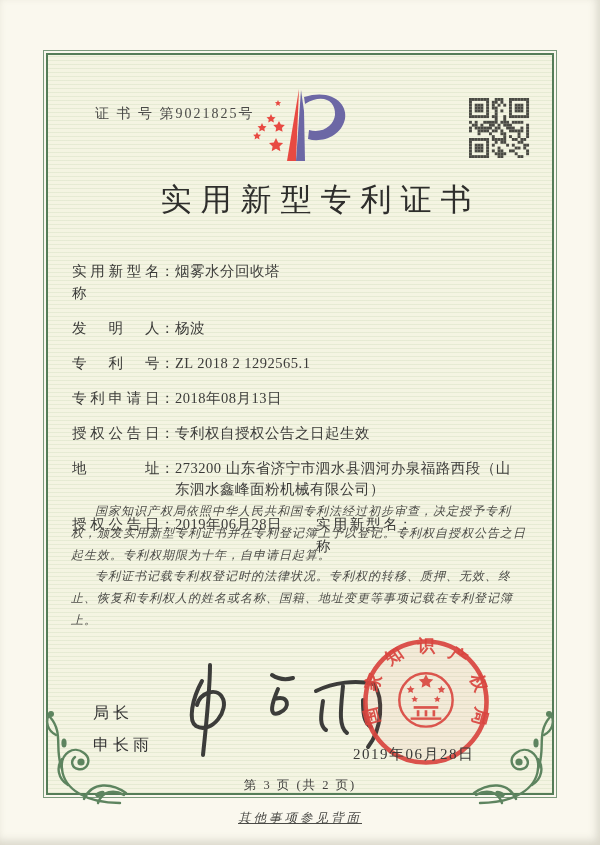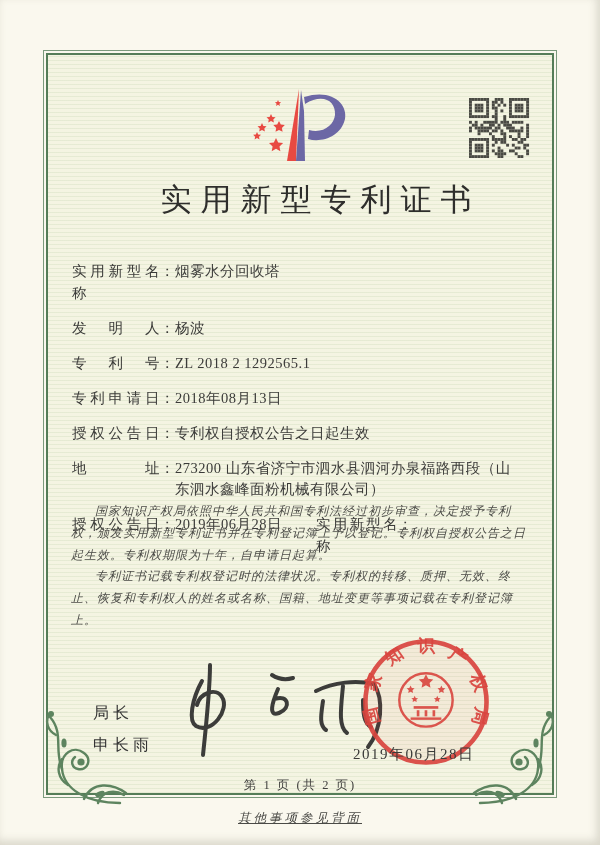--- a/index.html
+++ b/index.html
@@ -81,20 +81,21 @@
   .orn-right{right:-10px;bottom:-12px;transform:scaleX(-1);}
 </style>
 </head>
 <body>
 
 <div class="paper">
 
   <div class="frame-outer">
     <div class="frame-inner">
 
+      <div class="cert-no">证 书 号 第9021825号</div>
 
       <svg class="logo" viewBox="0 0 104 96" aria-hidden="true">
         <g fill="#e84a42">
           <path d="M30,19 l1,2.2 2.4,.3 -1.8,1.6 .5,2.4 -2.1,-1.2 -2.1,1.2 .5,-2.4 -1.8,-1.6 2.4,-.3 Z" transform="translate(0,-2) scale(0.9)"></path>
           <path d="M20,29 l1.4,2.9 3.2,.4 -2.3,2.2 .6,3.1 -2.9,-1.6 -2.8,1.6 .6,-3.1 -2.3,-2.2 3.1,-.4 Z"></path>
           <path d="M28,36 l1.8,3.6 4,.5 -2.9,2.8 .7,3.9 -3.6,-1.9 -3.5,1.9 .7,-3.9 -2.9,-2.8 3.9,-.5 Z"></path>
           <path d="M11,38 l1.4,2.9 3.2,.4 -2.3,2.2 .6,3.1 -2.9,-1.6 -2.8,1.6 .6,-3.1 -2.3,-2.2 3.1,-.4 Z"></path>
           <path d="M6,47 l1.2,2.5 2.8,.3 -2,1.9 .5,2.7 -2.5,-1.4 -2.4,1.4 .5,-2.7 -2,-1.9 2.7,-.3 Z"></path>
           <path d="M25,53 l2.2,4.4 4.9,.6 -3.6,3.4 .9,4.8 -4.4,-2.4 -4.3,2.4 .9,-4.8 -3.6,-3.4 4.8,-.6 Z"></path>
           <polygon points="48,4 36,76 45,76"></polygon>
@@ -416,21 +417,21 @@
           <rect x="63" y="80" width="24" height="2.6"></rect>
           <rect x="66" y="84" width="2.6" height="6"></rect>
           <rect x="73.7" y="84" width="2.6" height="6"></rect>
           <rect x="81.4" y="84" width="2.6" height="6"></rect>
           <rect x="60" y="91" width="30" height="2.4"></rect>
         </g>
       </svg>
 
       <div class="seal-date">2019年06月28日</div>
 
-      <div class="page-info">第 1 页 (共 2 页)</div>
+      <div class="page-info">第 3 页 (共 2 页)</div>
     </div>
 
     <svg class="orn orn-left" viewBox="0 0 112 118" aria-hidden="true">
       <g fill="none" stroke="#5d845f" stroke-width="2.4" stroke-linecap="round">
         <path d="M86,112 C52,112 30,98 28,78 C26,62 40,54 50,62 C58,68 54,80 44,78 C38,77 36,70 41,66"></path>
         <path d="M28,78 C20,58 30,42 16,26"></path>
         <path d="M22,44 C14,40 10,30 16,22"></path>
         <path d="M50,108 C58,90 78,92 92,102"></path>
         <path d="M64,112 C68,100 80,98 90,104"></path>
         <path d="M34,94 C24,88 22,76 28,68"></path>

